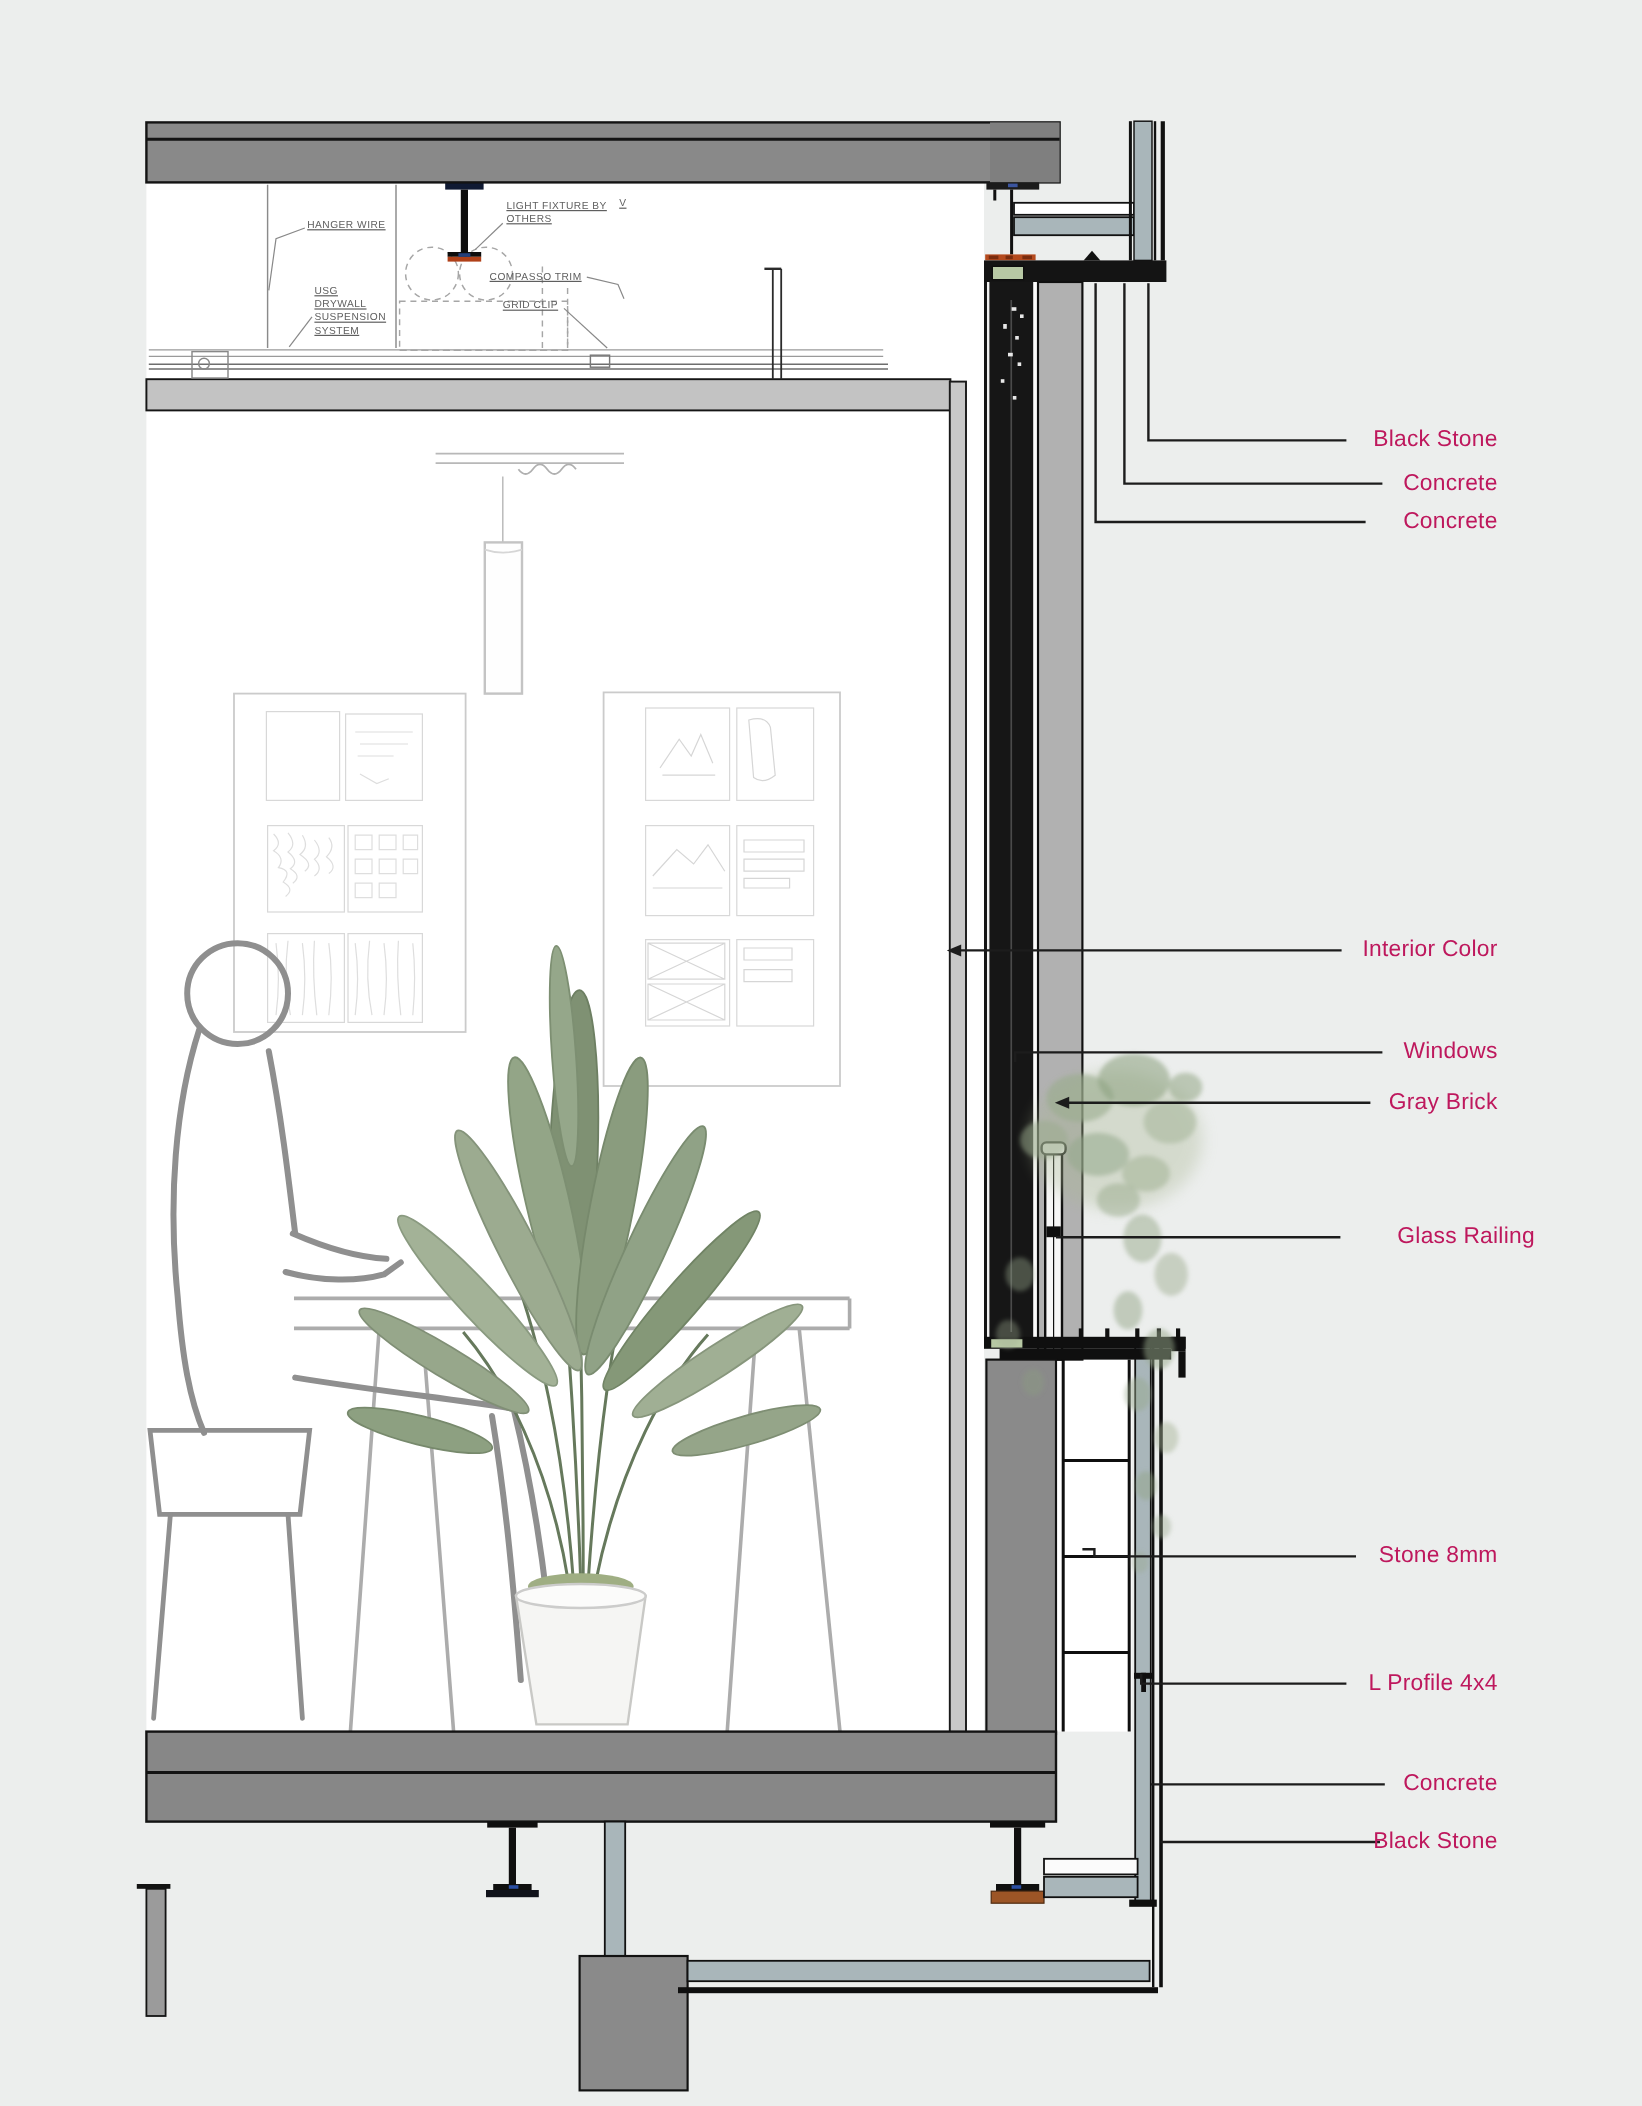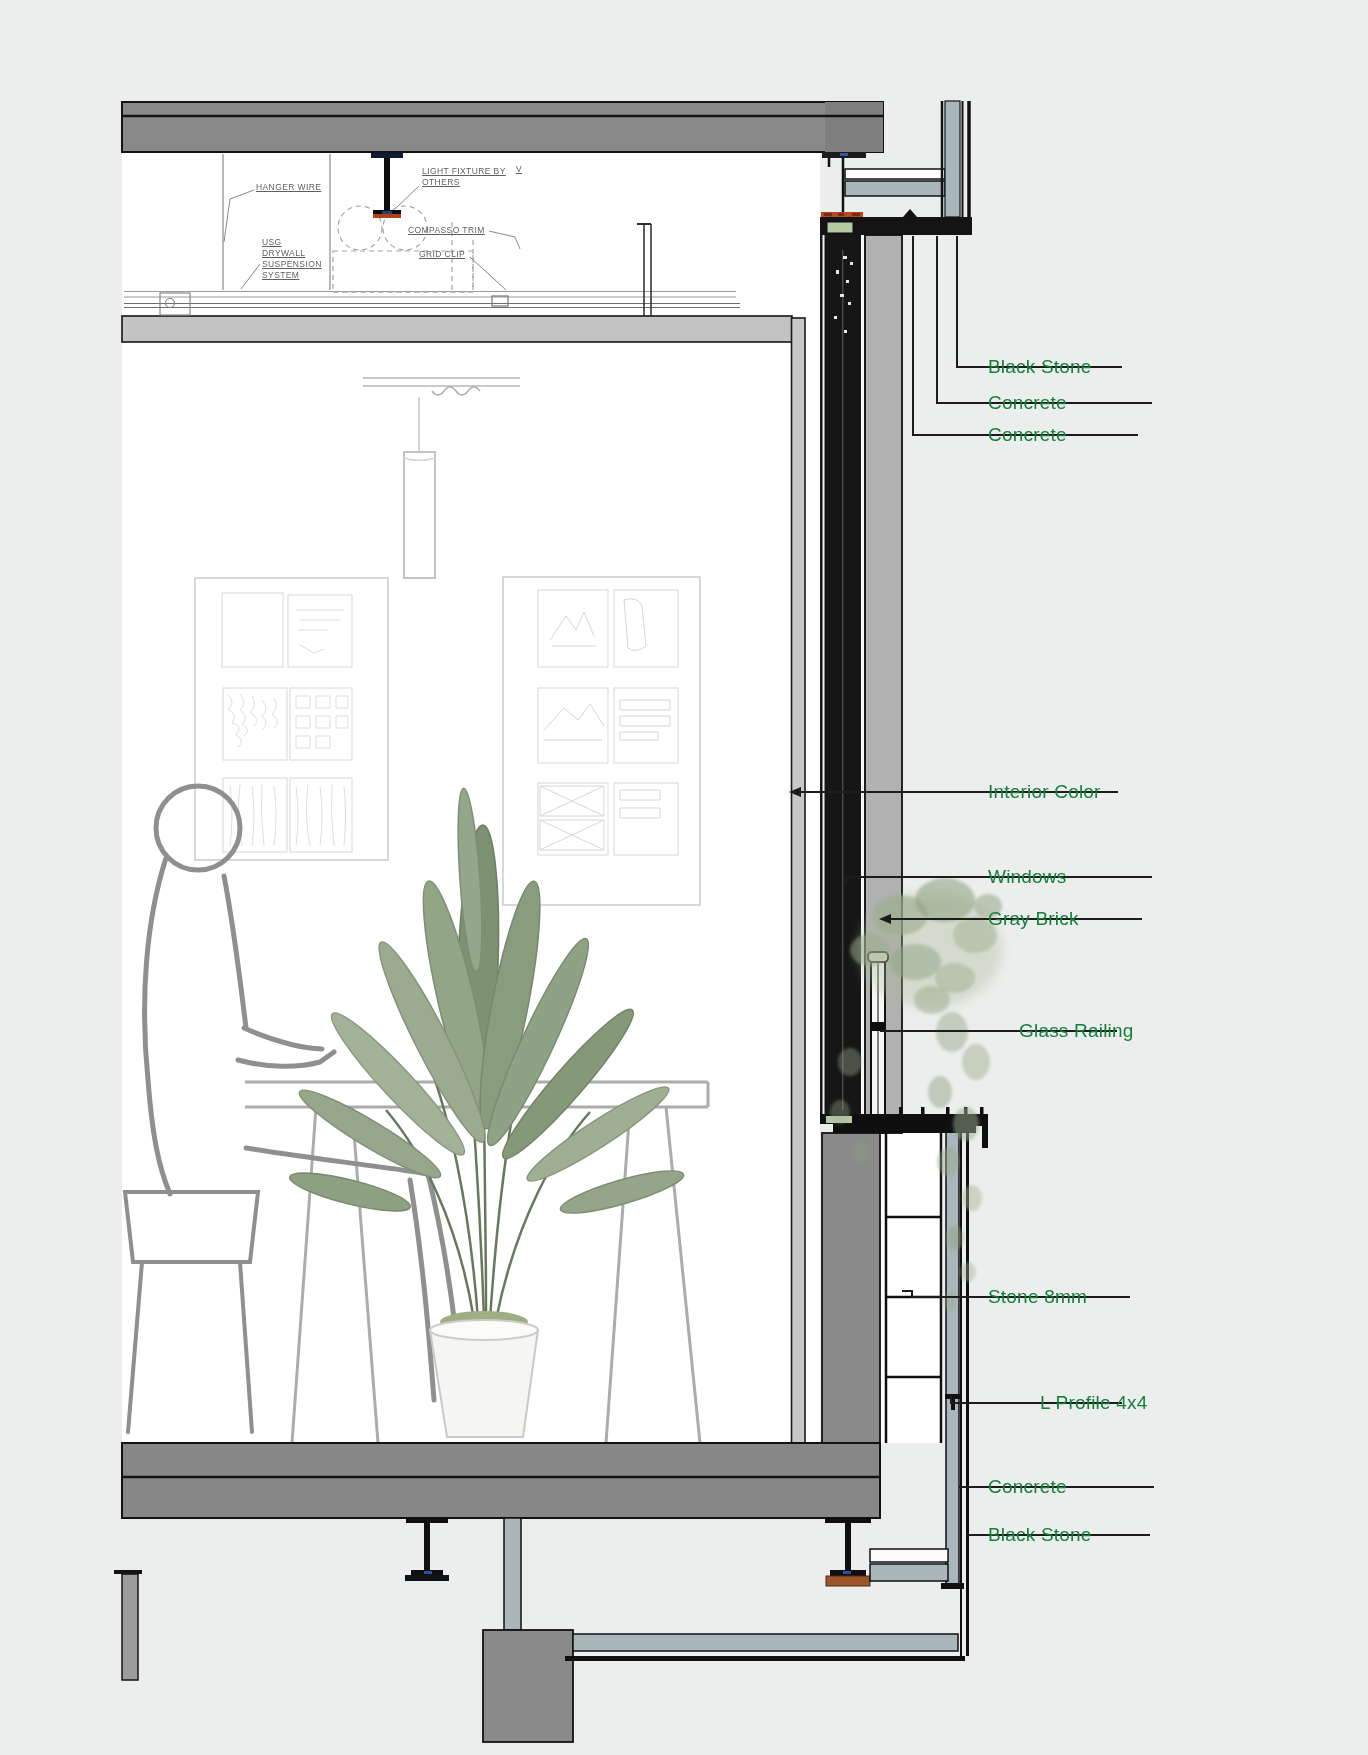--- a/index.html
+++ b/index.html
@@ -1,18 +1,18 @@
 <!DOCTYPE html>
 <html><head>
 <meta charset="utf-8">
 <style>
   html,body{margin:0;padding:0;background:#eceeed;font-family:"Liberation Sans",sans-serif;}
   .stage{position:relative;width:1368px;height:1755px;background:#eceeed;overflow:hidden;}
   .stage svg{position:absolute;left:0;top:0;}
-  .callout{position:absolute;width:260px;text-align:left;font-size:19px;color:#15803d;letter-spacing:.2px;white-space:nowrap;}
+  .callout{position:absolute;width:260px;text-align:right;font-size:19px;color:#be185d;letter-spacing:.2px;white-space:nowrap;}
   .note{position:absolute;font-size:8.5px;line-height:11px;color:#5f5f5f;letter-spacing:.4px;white-space:pre-line;text-decoration:underline;}
 </style>
 </head>
 <body>
 
 <div class="stage">
 
 <svg width="1368" height="1755" viewBox="0 0 1368 1755">
   <defs>
     <filter id="b1" x="-50%" y="-50%" width="200%" height="200%">
@@ -343,21 +343,21 @@
 </svg>
 
 <div class="callout" style="left:988px;top:356px">Black Stone</div>
 <div class="callout" style="left:988px;top:392px">Concrete</div>
 <div class="callout" style="left:988px;top:424px">Concrete</div>
 <div class="callout" style="left:988px;top:781px">Interior Color</div>
 <div class="callout" style="left:988px;top:866px">Windows</div>
 <div class="callout" style="left:988px;top:908px">Gray Brick</div>
 <div class="callout" style="left:1019px;top:1020px">Glass Railing</div>
 <div class="callout" style="left:988px;top:1286px">Stone 8mm</div>
-<div class="callout" style="left:1040px;top:1392px">L Profile 4x4</div>
+<div class="callout" style="left:988px;top:1392px">L Profile 4x4</div>
 <div class="callout" style="left:988px;top:1476px">Concrete</div>
 <div class="callout" style="left:988px;top:1524px">Black Stone</div>
 
 <div class="note" style="left:256px;top:182px">HANGER WIRE</div>
 <div class="note" style="left:422px;top:166px">LIGHT FIXTURE BY
 OTHERS</div>
 <div class="note" style="left:408px;top:225px">COMPASSO TRIM</div>
 <div class="note" style="left:419px;top:249px">GRID CLIP</div>
 <div class="note" style="left:262px;top:237px">USG
 DRYWALL

